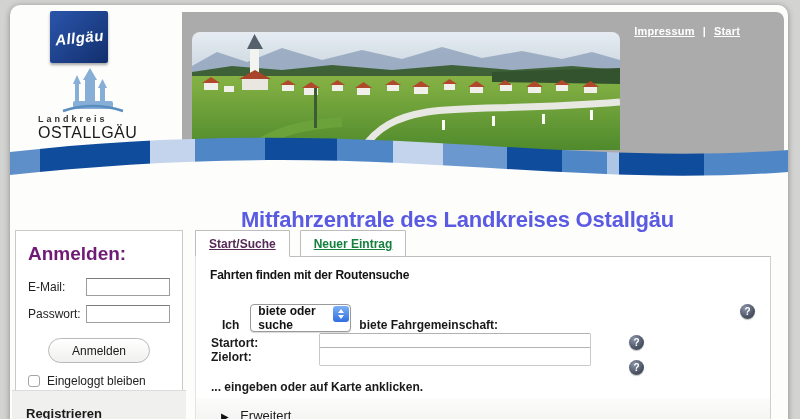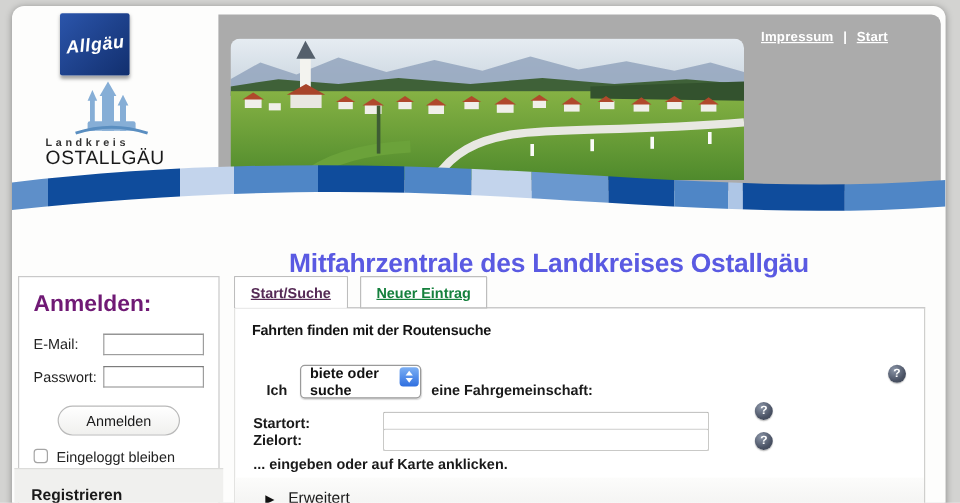--- a/index.html
+++ b/index.html
@@ -43,21 +43,21 @@
                border:1px solid #c9c9c9; padding:10px 12px 12px; }
   .login-box h2 { font-size:19px; color:#701a75; margin:2px 0 13px; }
   .form-row { display:flex; align-items:center; margin-bottom:9px; }
   .form-row label { flex:none; width:58px; font-size:12px; color:#222; }
   .form-row input { flex:1; height:18px; border:1px solid #9e9e9e; border-top-color:#7c7c7c;
                     font-size:12px; padding:0 3px; min-width:0; background:#fff; }
   .login-btn { display:block; margin:15px auto 11px; width:102px; height:25px;
                border-radius:13px; border:1px solid #b9b9b9;
                background:linear-gradient(#ffffff,#f0f0ee); font-size:12px; color:#1a1a1a;
                font-family:"Liberation Sans",sans-serif; }
-  .remember { display:flex; gap:7px; font-size:12px; color:#222;
+  .remember { display:flex; align-items:center; gap:7px; font-size:12px; color:#222;
               margin:2px 0 7px; }
   .checkbox { flex:none; width:12px; height:12px; border:1px solid #a5a5a5; border-radius:3px;
               background:#fff; }
   .forgot { font-size:12px; font-weight:bold; color:#2323dd; text-decoration:underline; }
   .register-bar { position:absolute; left:2px; top:385px; width:174px; height:130px;
                   background:#f0f0ee; border-top:1px solid #dcdcda; padding:13px 0 0 14px; }
   .register-bar a { font-size:13px; font-weight:bold; color:#1a1a1a; text-decoration:none; }
 
   
   .content { position:absolute; left:185px; top:225px; width:576px; }
@@ -81,21 +81,21 @@
                  border:1px solid #9a9a9a; border-radius:4px; background:#fff;
                  box-shadow:0 1px 1px rgba(0,0,0,.15); display:flex; align-items:center; }
   .mode-select .val { font-size:12px; font-weight:bold; padding-left:7px; color:#111; }
   .stepper { position:absolute; right:1px; top:1px; width:16px; height:16px; border-radius:3px;
              background:linear-gradient(#7db0f4,#2f6fe0); }
   .stepper::before { content:""; position:absolute; left:5px; top:3px; border-left:3px solid transparent;
              border-right:3px solid transparent; border-bottom:4px solid #fff; }
   .stepper::after { content:""; position:absolute; left:5px; bottom:3px; border-left:3px solid transparent;
              border-right:3px solid transparent; border-top:4px solid #fff; }
 
-  .row-field { position:absolute; left:15px; display:flex; align-items:center;margin-top:10px; }
+  .row-field { position:absolute; left:15px; display:flex; align-items:center; }
   .row-field label { flex:none; width:108px; font-size:12px; font-weight:bold; color:#1a1a1a; }
   .row-field input { width:272px; height:19px; border:1px solid #c9c9c7; border-top-color:#b2b2b0;
                      border-radius:2px; font-size:12px; padding:0 4px; background:#fff; }
   .row-start { top:76px; }
   .row-ziel  { top:90px; }
 
   .help { position:absolute; width:15px; height:15px; border-radius:50%;
           background:radial-gradient(circle at 35% 28%, #8b95a7, #4a5264 62%, #39414f);
           color:#fff; font-size:10px; font-weight:bold; text-align:center; line-height:15px;
           box-shadow:0 1px 1px rgba(0,0,0,.25); cursor:pointer; }
@@ -268,21 +268,21 @@
 
     <div class="panel">
       <h1>Fahrten finden mit der Routensuche</h1>
 
       <div class="row-ich">
         <span>Ich</span>
         <div class="mode-select">
           <span class="val">biete oder suche</span>
           <span class="stepper"></span>
         </div>
-        <span>eine Fahrgemeinschaft:</span>
+        <span>biete Fahrgemeinschaft:</span>
       </div>
       <div class="help help-1">?</div>
 
       <div class="row-field row-start">
         <label>Startort:</label>
         <input type="text" value="" style="">
       </div>
       <div class="help help-2">?</div>
 
       <div class="row-field row-ziel">

